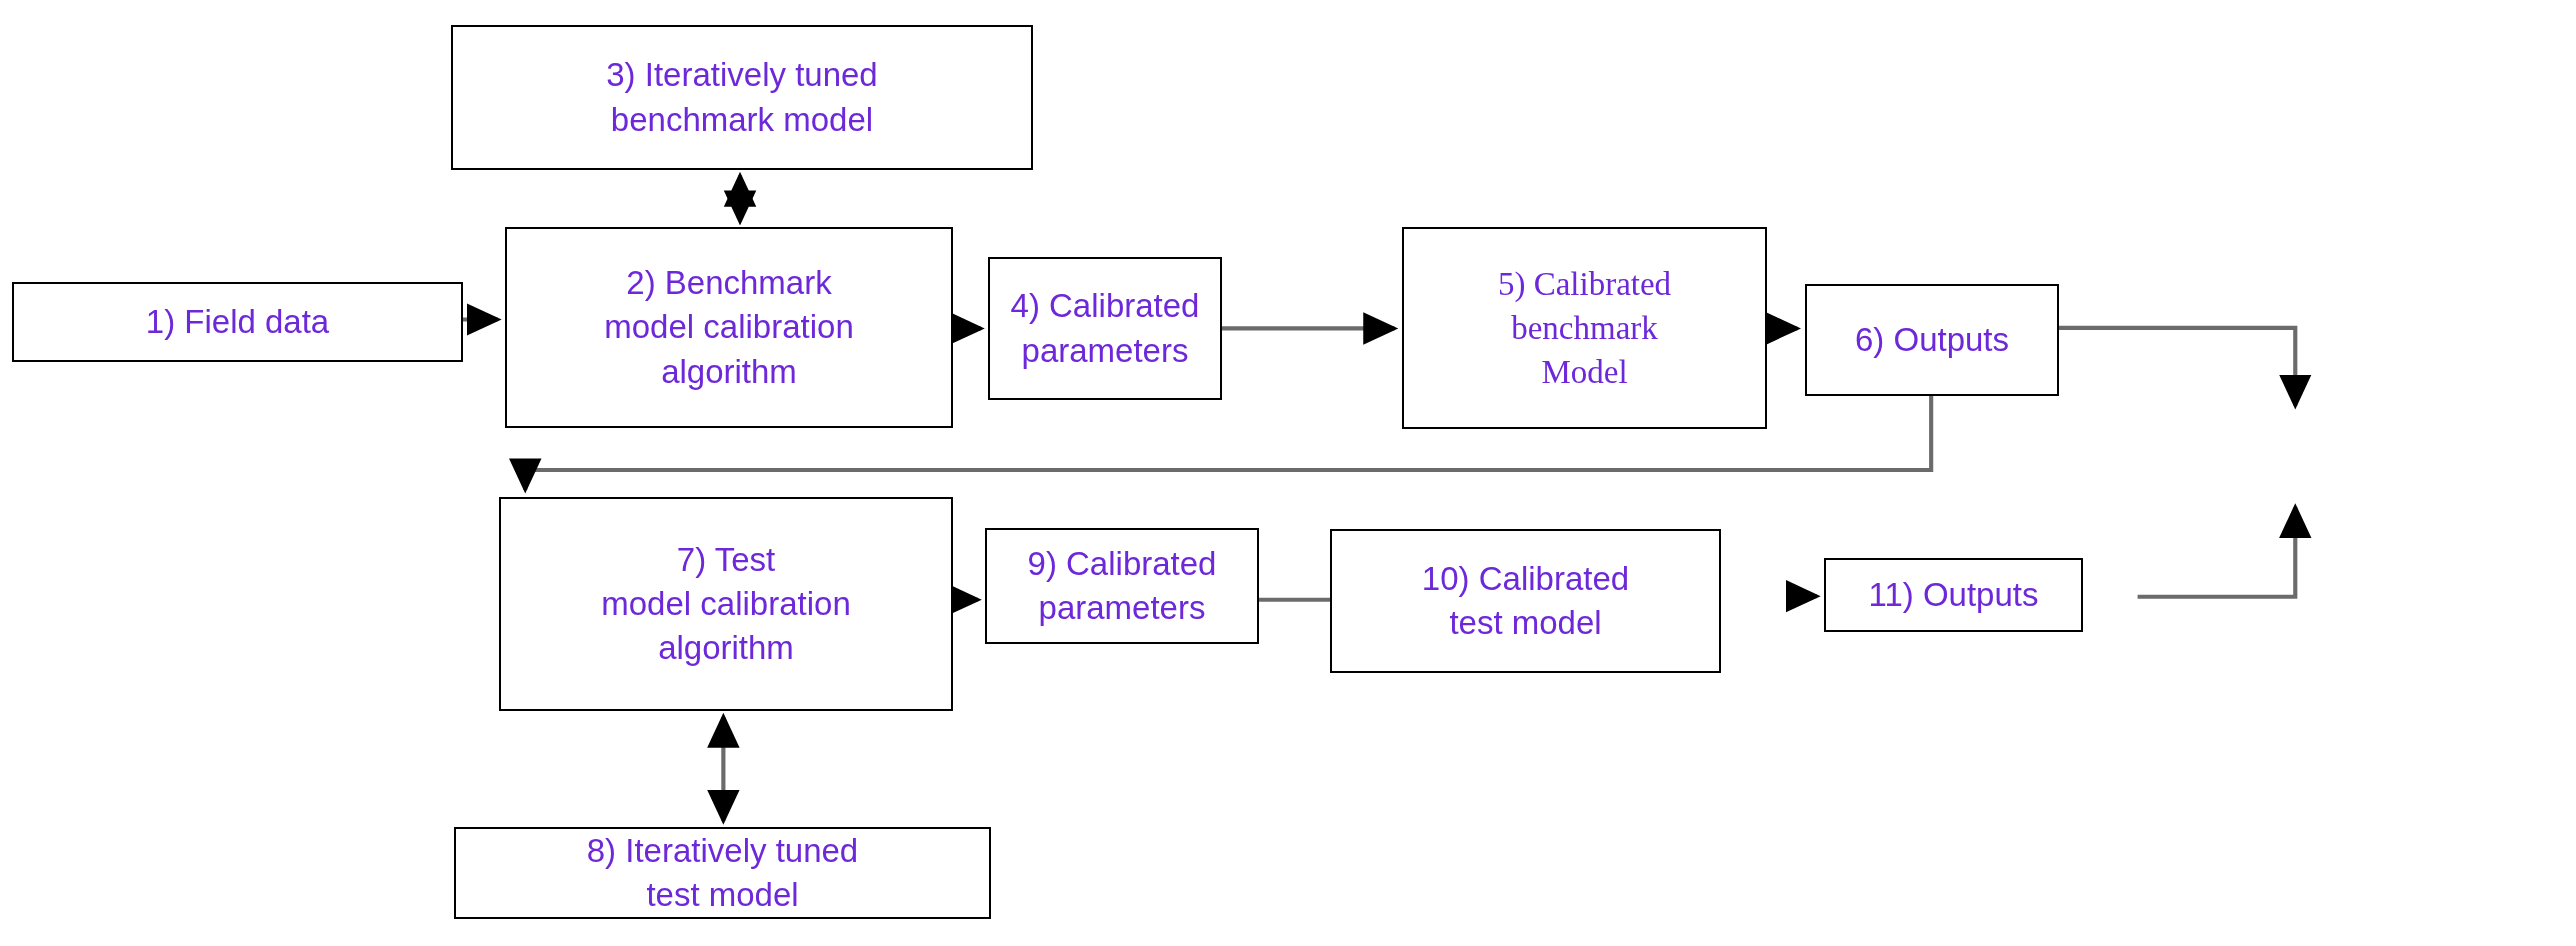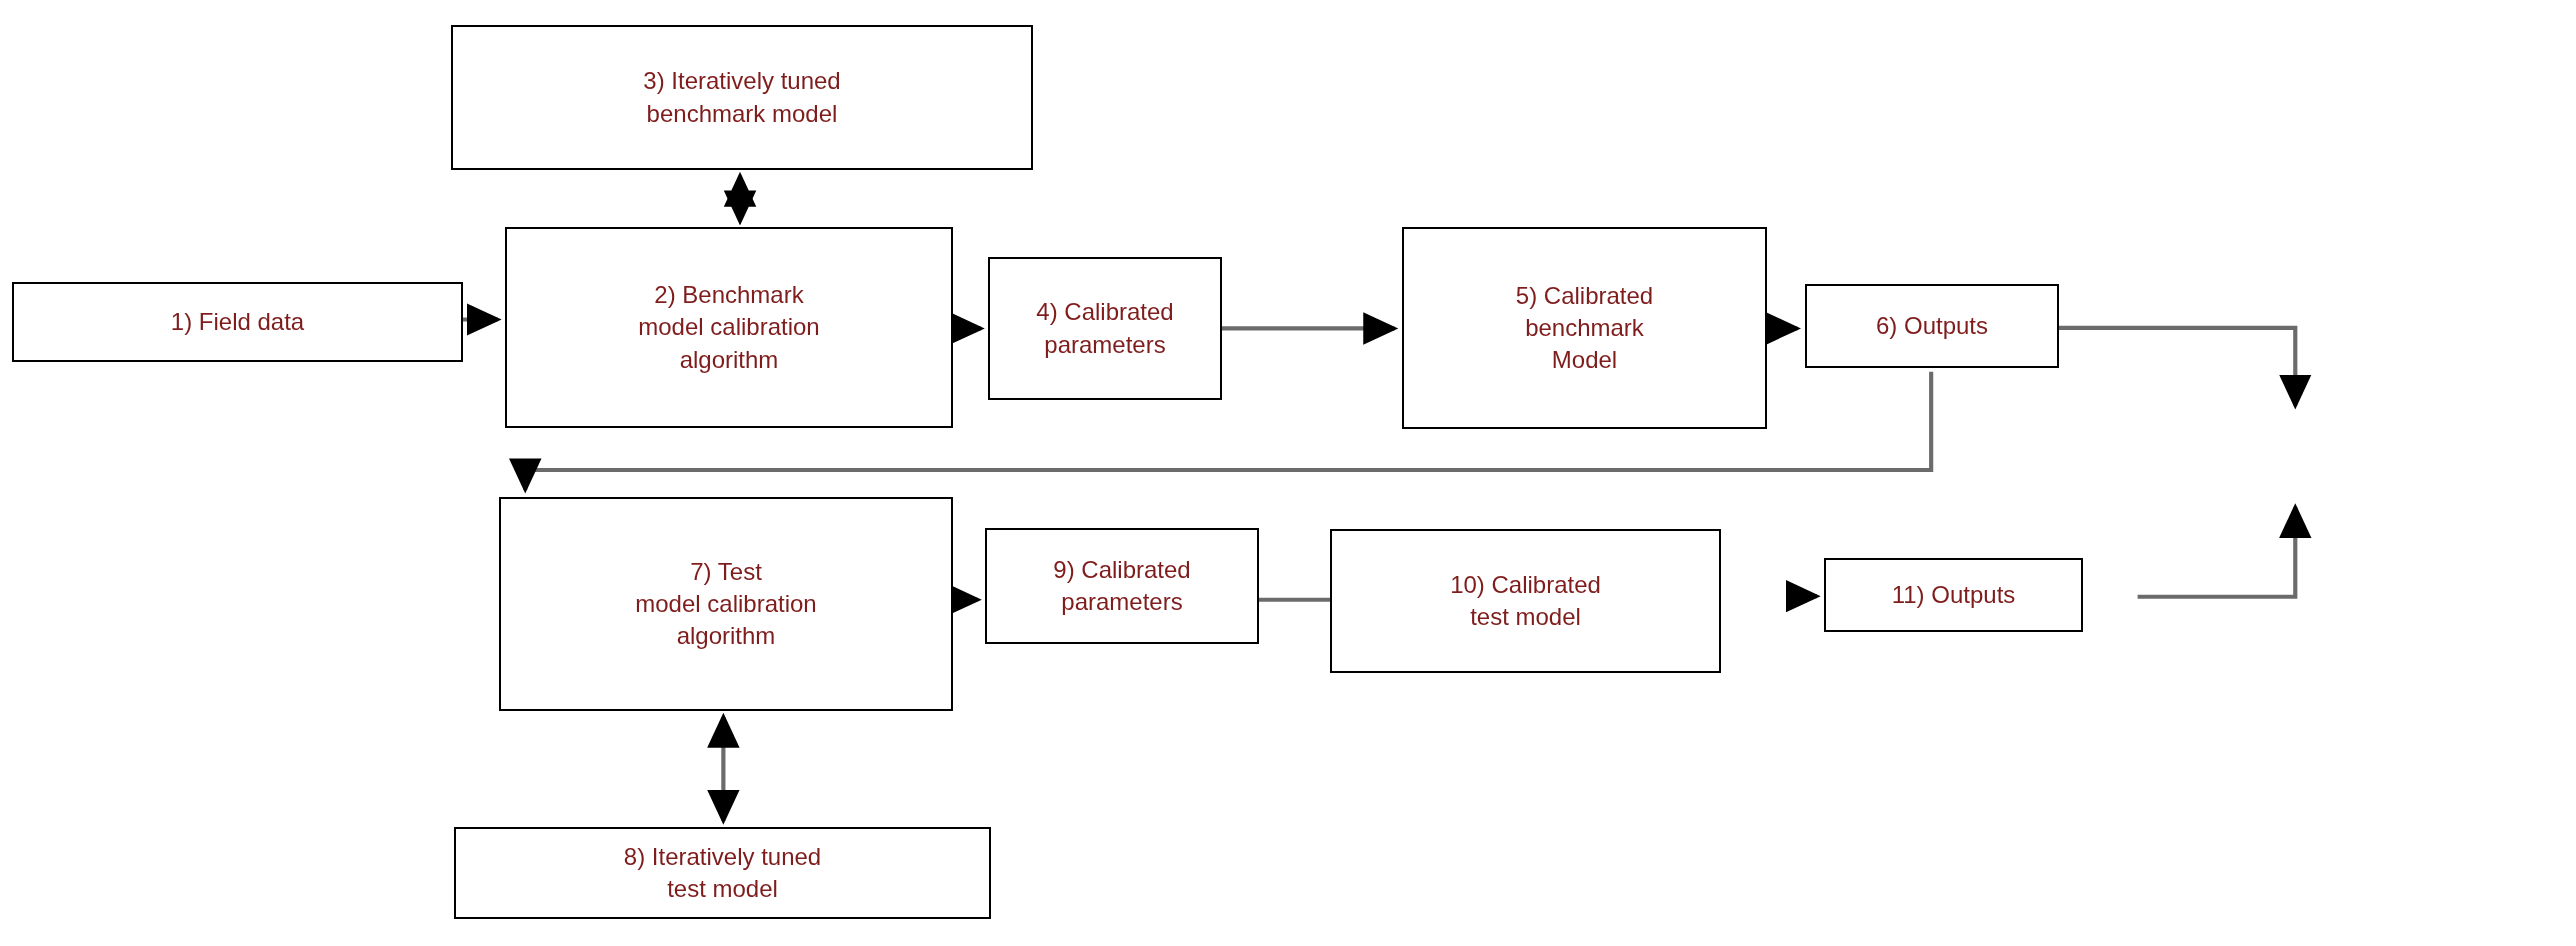--- a/index.html
+++ b/index.html
@@ -28,23 +28,23 @@
   }
   .node {
     position: absolute;
     box-sizing: border-box;
     background: #ffffff;
     border: 2.4px solid #000000;
     display: flex;
     align-items: center;
     justify-content: center;
     text-align: center;
-    color: #7f1d1d;
+    color: #6d28d9;
     font-family: "Liberation Sans", sans-serif;
-    font-size: 24px;
+    font-size: 33px;
     line-height: 1.34;
     letter-spacing: 0px;
     z-index: 2;
   }
   .node .node-text {
     display: block;
     width: 100%;
     padding: 0 6px;
     white-space: pre-line;
   }
@@ -102,27 +102,27 @@
   <div class="node" style="left:451px; top:25px; width:582px; height:145px;">
     <span class="node-text">3) Iteratively tuned
 benchmark model</span>
   </div>
 
   <div class="node" style="left:988px; top:257px; width:234px; height:143px;">
     <span class="node-text">4) Calibrated
 parameters</span>
   </div>
 
-  <div class="node" style="left:1402px; top:227px; width:365px; height:202px;">
+  <div class="node" style="left:1402px; top:227px; width:365px; height:202px;font-family:Liberation Serif, serif;">
     <span class="node-text">5) Calibrated
 benchmark
 Model</span>
   </div>
 
-  <div class="node" style="left:1805px; top:284px; width:254px; height:84px;">
+  <div class="node" style="left:1805px; top:284px; width:254px; height:112px;">
     <span class="node-text">6) Outputs</span>
   </div>
 
   <div class="node" style="left:499px; top:497px; width:454px; height:214px;justify-content:center;">
     <span class="node-text">7) Test
 model calibration
 algorithm</span>
   </div>
 
   <div class="node" style="left:454px; top:827px; width:537px; height:92px;">

